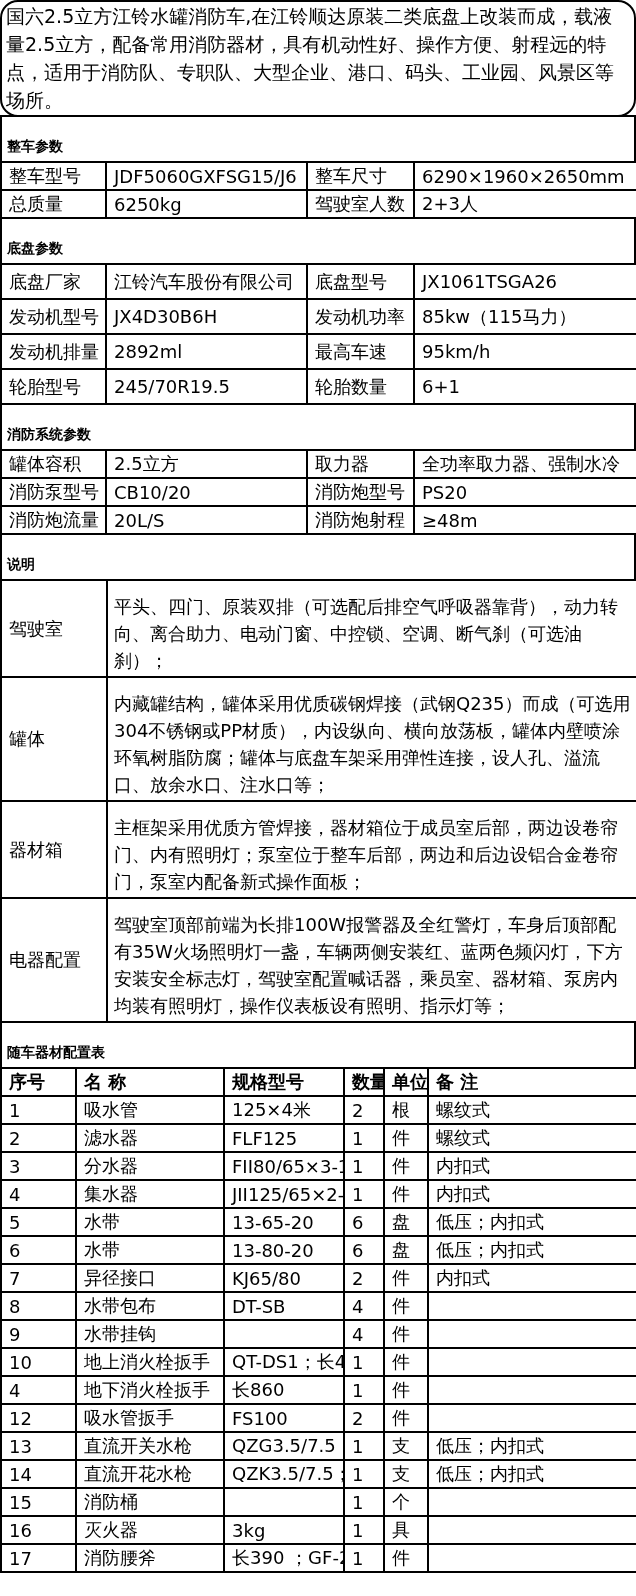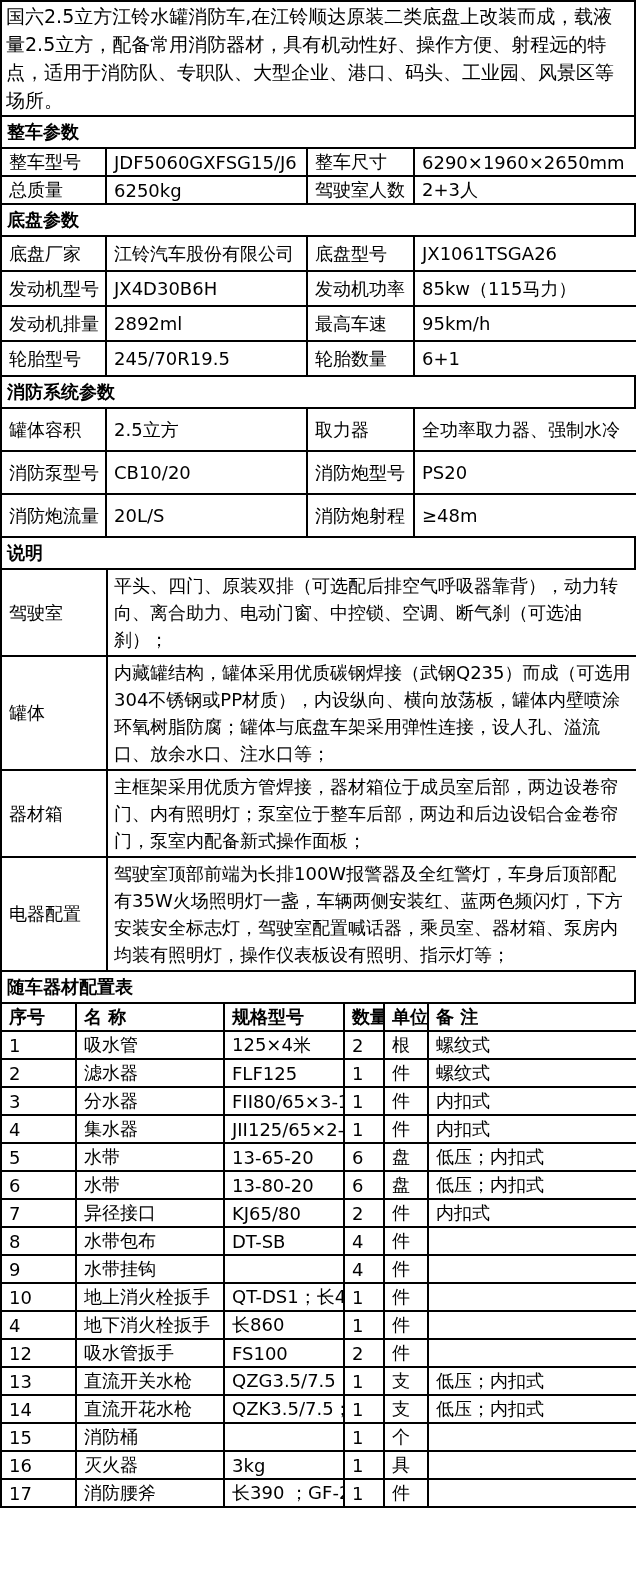--- a/index.html
+++ b/index.html
@@ -17,26 +17,27 @@
     border: 2px solid #000000;
     margin-top: -2px;
     background: #ffffff;
   }
   .doc > .block:first-child { margin-top: 0; }
   .intro {
     font-size: 19px;
     line-height: 28px;
     padding: 0 3px 1px 4px;
     min-height: 86px;
+    border-radius: 18px;
   }
   .sec-title {
-    font-size: 18px;
+    font-size: 14px;
     font-weight: bold;
     line-height: 24px;
-    padding: 3px 5px 3px 5px;
+    padding: 17px 5px 3px 5px;
     min-height: 30px;
   }
   table {
     width: 636px;
     border-collapse: collapse;
     table-layout: fixed;
     margin-top: -2px;
     background: #ffffff;
   }
   td, th {
@@ -44,25 +45,25 @@
     font-size: 18px;
     font-weight: normal;
     text-align: left;
     vertical-align: middle;
     padding: 1px 4px 1px 7px;
     overflow: hidden;
     white-space: nowrap;
   }
   .t-vehicle tr { height: 24px; }
   .t-chassis tr { height: 35px; }
-  .t-fire tr { height: 43px; padding-left: 8px; }
+  .t-fire tr { height: 28px; padding-left: 8px; }
   .t-notes td.note-text {
     white-space: normal;
     line-height: 27px;
-    padding: 2px 5px 2px 6px;
+    padding: 12px 5px 2px 6px;
     border-radius: 14px;
   }
   .t-notes tr { height: 84px; }
   .t-equip tr { height: 20px; }
   .t-equip th {
     font-weight: bold;
   }
 </style>
 </head>
 <body>

